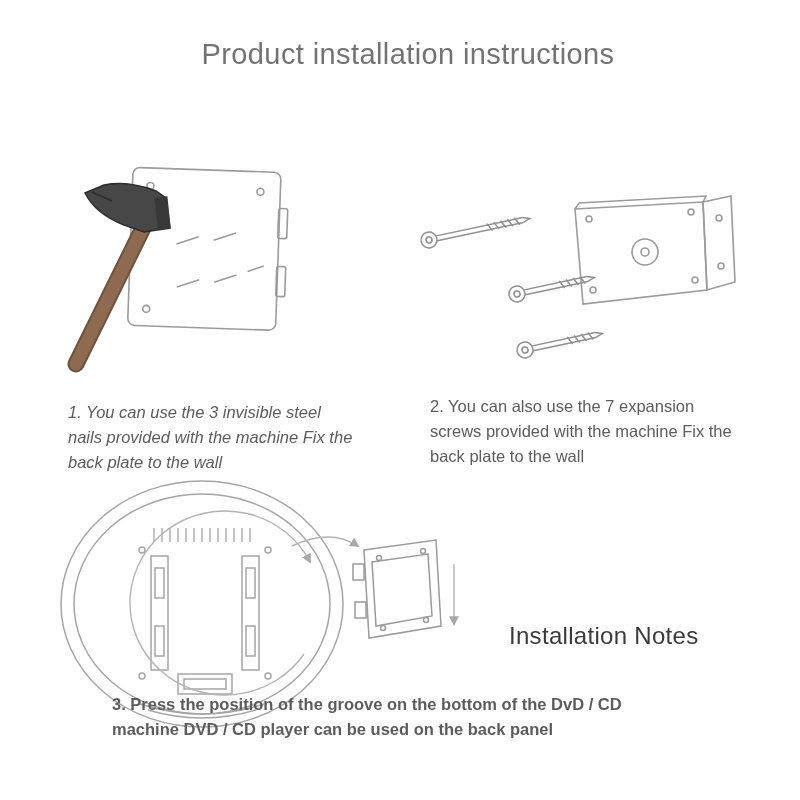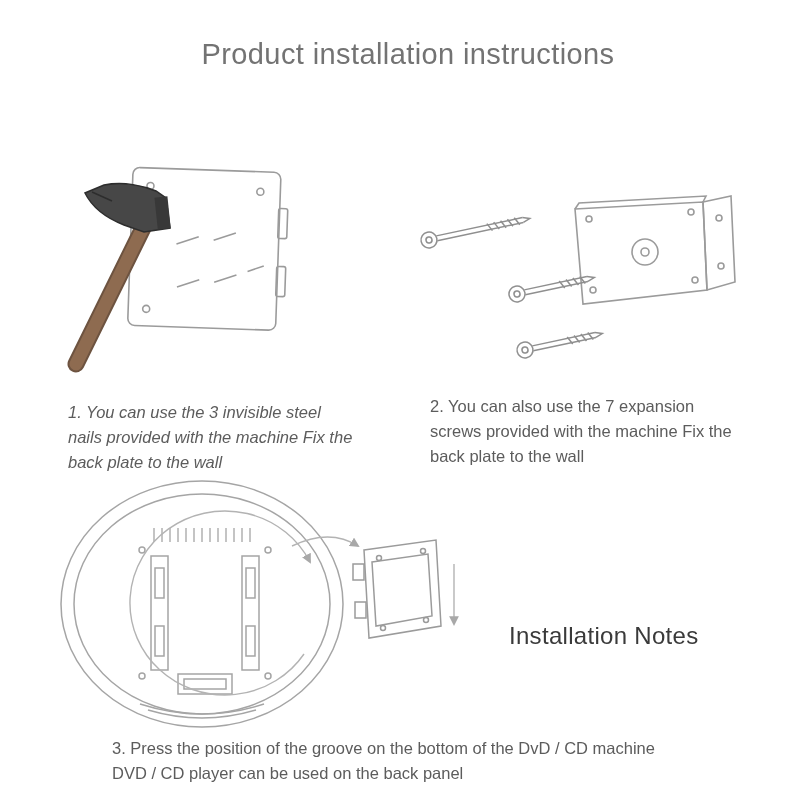--- a/index.html
+++ b/index.html
@@ -17,21 +17,21 @@
     letter-spacing:0.4px;
     margin:8px;
   }
   .caption{
     position:absolute;
     font-size:16.5px;color:#5c5c5c;line-height:1.5;
     margin:0;
   }
   .caption-1{left:68px;top:400px;width:290px;font-style:italic;}
   .caption-2{left:430px;top:394px;width:305px;}
-  .caption-3{left:112px;top:736px;width:545px;}
+  .caption-3{left:112px;top:692px;width:545px;font-weight:bold;}
   .notes{
     position:absolute;left:497px;top:610px;
     font-size:24px;color:#3a3a3a;font-weight:400;
     margin:12px;letter-spacing:0.3px;
   }
   figure{margin:0;padding:0;position:absolute;}
   .fig-1{left:58px;top:148px;width:260px;height:240px;}
   .fig-2{left:413px;top:162px;width:330px;height:228px;}
   .fig-3{left:52px;top:476px;width:430px;height:258px;}
   svg{display:block;width:100%;height:100%;}

